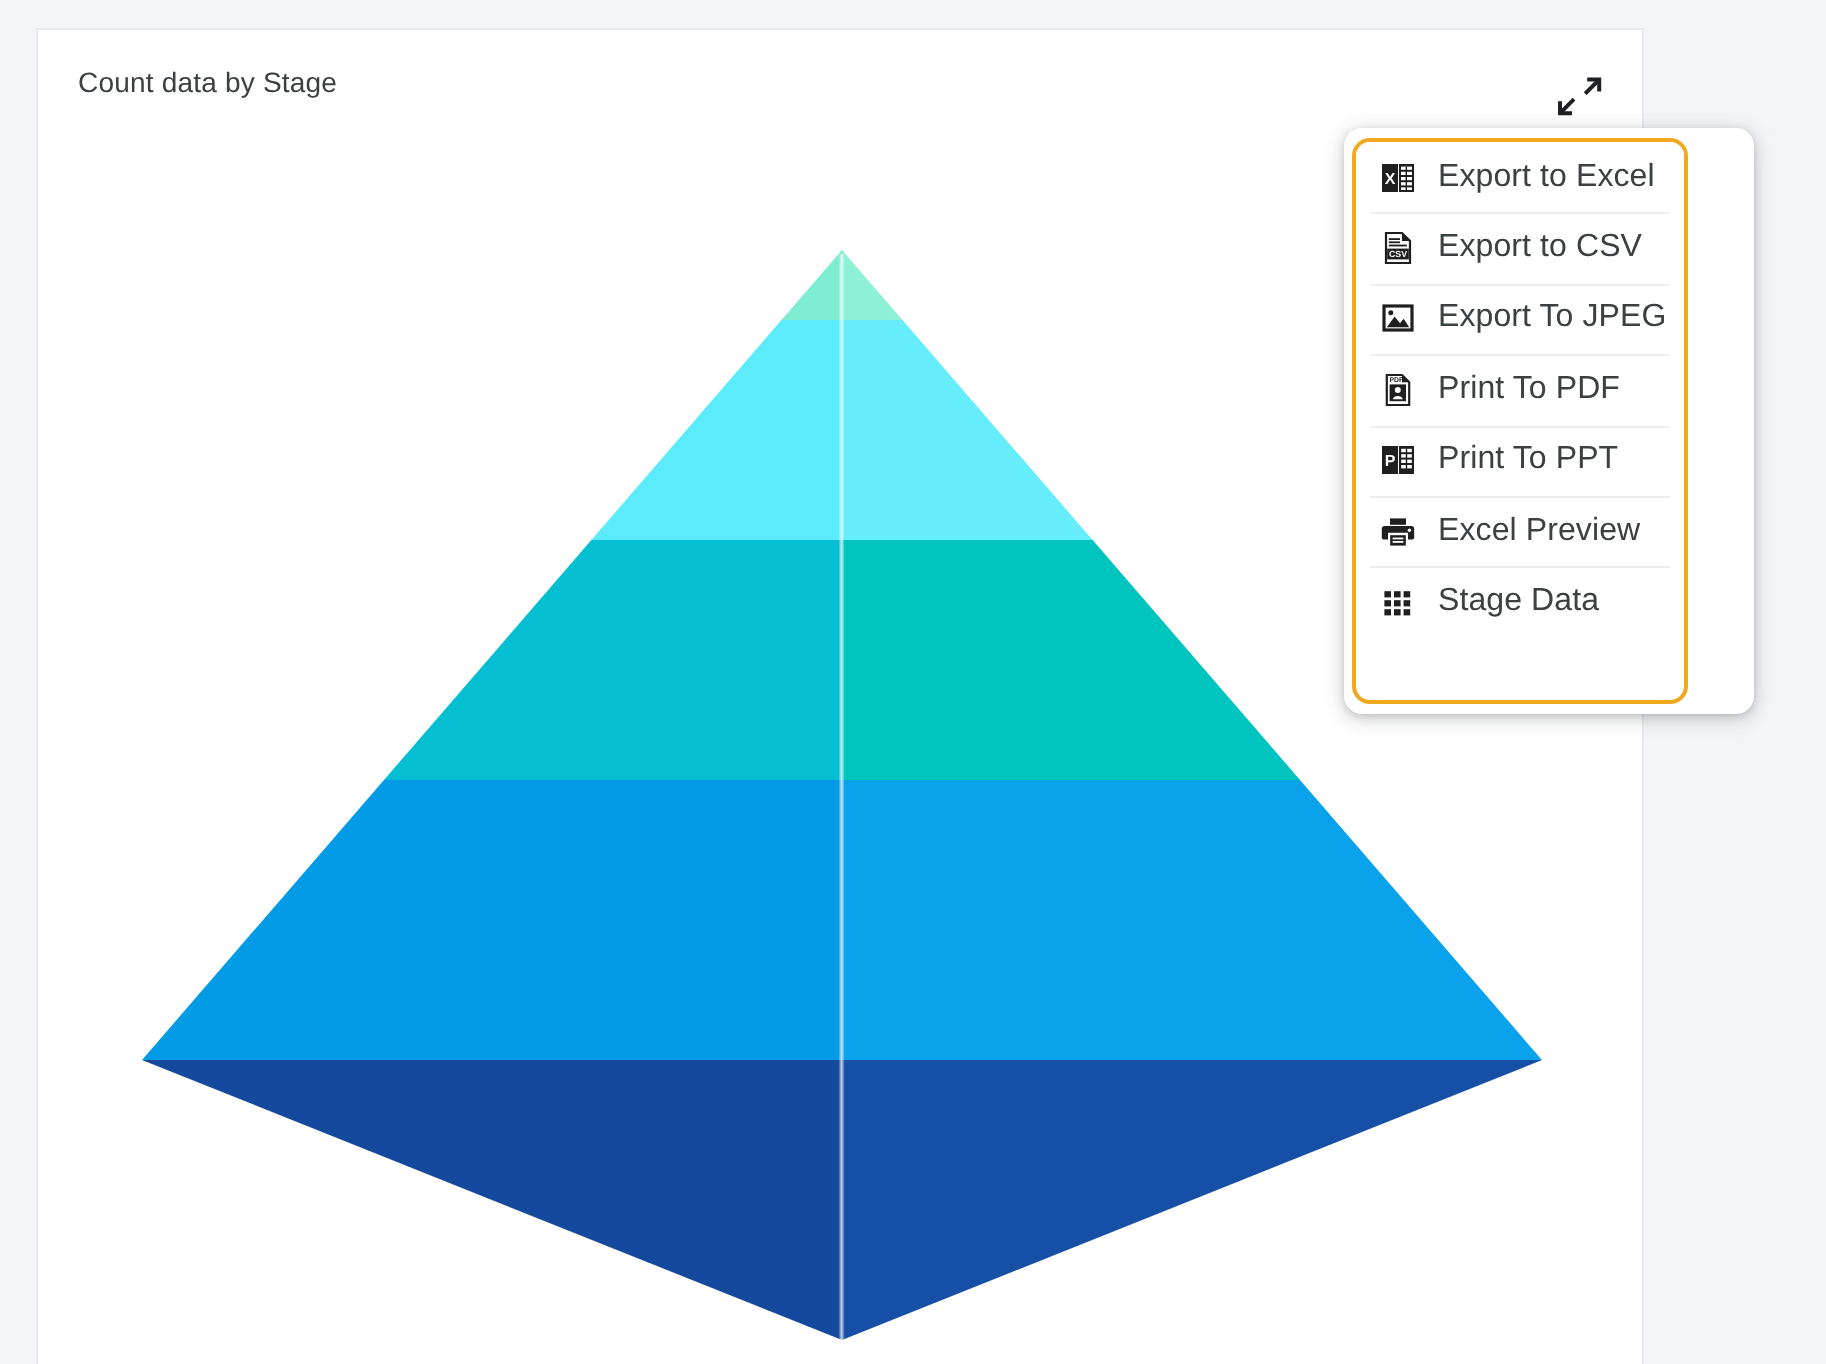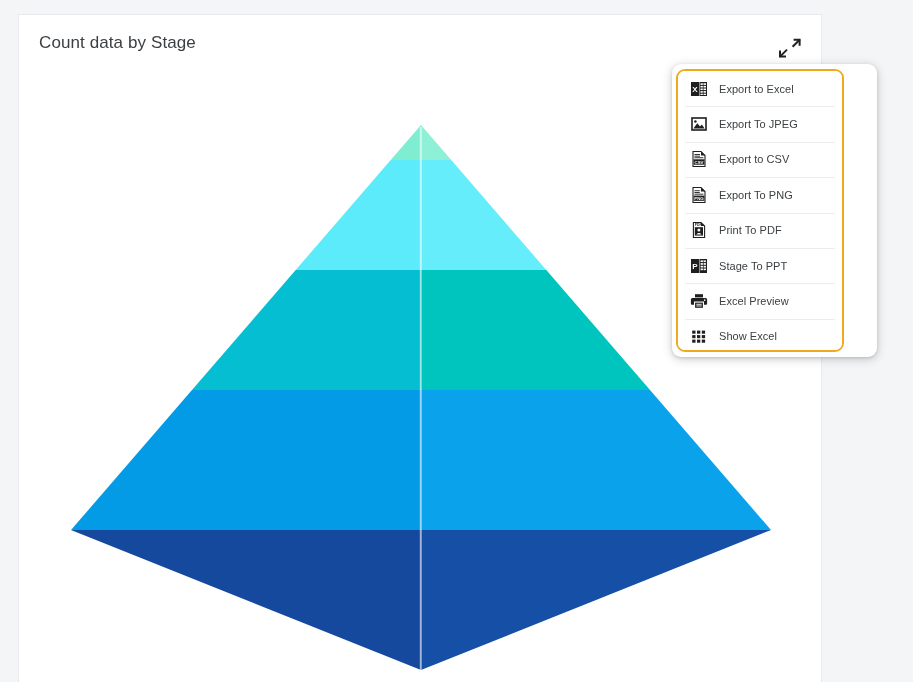--- a/index.html
+++ b/index.html
@@ -19,21 +19,21 @@
     left:18px; top:14px;
     width:804px; height:668px;
     background:#ffffff;
     border:1px solid #e8eaed;
     border-bottom:none;
     box-sizing:border-box;
   }
   .card-title{
     position:absolute;
     left:20px; top:18px;
-    font-size:17px;
+    font-size:14px;
     color:#3c4043;
     letter-spacing:.1px;
     white-space:nowrap;
   }
   .expand-btn{
     position:absolute;
     right:14px; top:16px;
     width:34px;height:34px;
     display:flex;align-items:center;justify-content:center;
     cursor:pointer;
@@ -86,21 +86,21 @@
     background:#ededed;
   }
   .menu-item .mi-icon{
     width:20px;height:20px;
     margin-right:10px;
     display:flex;align-items:center;justify-content:center;
     flex:0 0 20px;
   }
   .menu-item .mi-icon svg{display:block;}
   .menu-item .mi-label{
-    font-size:11px;
+    font-size:16px;
     color:#3c4043;
     white-space:nowrap;
     letter-spacing:.05px;
   }
 </style>
 </head>
 <body>
 
 <div id="root">
 
@@ -178,61 +178,45 @@
           </g>
           <rect x="12.8" y="3.3" width="0.7" height="11.7" fill="#1f1f1f"></rect>
         </svg>
       </span>
       <span class="mi-label">Export to Excel</span>
     </div>
 
     <div class="menu-item">
       <span class="mi-icon">
         <svg width="18" height="18" viewBox="0 0 18 18">
-          <rect x="2" y="3" width="14" height="12" fill="#ffffff" stroke="#1f1f1f" stroke-width="1.6"></rect>
-          <path d="M3.4 13.6 L7.3 8.2 L10 11.6 L11.8 9.4 L14.6 13.6 Z" fill="#1f1f1f"></path>
-          <circle cx="5.4" cy="6.4" r="1.25" fill="#1f1f1f"></circle>
-        </svg>
-      </span>
-      <span class="mi-label">Export To JPEG</span>
-    </div>
-
-    <div class="menu-item">
-      <span class="mi-icon">
-        <svg width="18" height="18" viewBox="0 0 18 18">
           <path d="M3 1.5 h8 l4 4 v11 H3 Z" fill="#ffffff" stroke="#1f1f1f" stroke-width="1.1"></path>
           <path d="M11 1.5 l4 4 h-4 Z" fill="#1f1f1f"></path>
           <g fill="#1f1f1f">
             <rect x="4.4" y="4.1" width="5.6" height="0.9"></rect>
             <rect x="4.4" y="5.7" width="5.6" height="0.9"></rect>
             <rect x="4.4" y="7.3" width="9" height="0.9"></rect>
           </g>
           <rect x="3.6" y="9.3" width="10.8" height="5.4" fill="#1f1f1f"></rect>
           <text x="9" y="13.5" font-size="4.4" fill="#ffffff" text-anchor="middle" font-family="Liberation Sans, sans-serif" font-weight="bold">CSV</text>
         </svg>
       </span>
       <span class="mi-label">Export to CSV</span>
     </div>
 
     <div class="menu-item">
       <span class="mi-icon">
         <svg width="18" height="18" viewBox="0 0 18 18">
-          <path d="M3 1.5 h8 l4 4 v11 H3 Z" fill="#ffffff" stroke="#1f1f1f" stroke-width="1.1"></path>
-          <path d="M11 1.5 l4 4 h-4 Z" fill="#1f1f1f"></path>
-          <g fill="#1f1f1f">
-            <rect x="4.4" y="4.3" width="5.4" height="0.9"></rect>
-            <rect x="4.4" y="6.0" width="5.4" height="0.9"></rect>
-            <rect x="4.4" y="7.7" width="9" height="0.9"></rect>
-          </g>
-          <rect x="3.6" y="9.6" width="10.8" height="5.2" fill="#1f1f1f"></rect>
-          <text x="9" y="13.6" font-size="4.4" fill="#ffffff" text-anchor="middle" font-family="Liberation Sans, sans-serif" font-weight="bold">PNG</text>
-        </svg>
-      </span>
-      <span class="mi-label">Export To PNG</span>
-    </div>
+          <rect x="2" y="3" width="14" height="12" fill="#ffffff" stroke="#1f1f1f" stroke-width="1.6"></rect>
+          <path d="M3.4 13.6 L7.3 8.2 L10 11.6 L11.8 9.4 L14.6 13.6 Z" fill="#1f1f1f"></path>
+          <circle cx="5.4" cy="6.4" r="1.25" fill="#1f1f1f"></circle>
+        </svg>
+      </span>
+      <span class="mi-label">Export To JPEG</span>
+    </div>
+
 
     <div class="menu-item">
       <span class="mi-icon">
         <svg width="18" height="18" viewBox="0 0 18 18">
           <path d="M3.4 1.5 h7.6 l3.6 3.6 v11.4 H3.4 Z" fill="#ffffff" stroke="#1f1f1f" stroke-width="1.1"></path>
           <path d="M11 1.5 l3.6 3.6 h-3.6 Z" fill="#1f1f1f"></path>
           <text x="8.2" y="5.1" font-size="3.4" fill="#1f1f1f" text-anchor="middle" font-family="Liberation Sans, sans-serif" font-weight="bold">PDF</text>
           <rect x="4.8" y="6.2" width="8.2" height="8.4" fill="#1f1f1f"></rect>
           <circle cx="8.9" cy="9.0" r="1.5" fill="#ffffff"></circle>
           <path d="M6.4 13.6 C6.9 11.4 10.9 11.4 11.4 13.6 Z" fill="#ffffff"></path>
@@ -249,21 +233,21 @@
           <rect x="9.5" y="2" width="7.5" height="14" fill="#1f1f1f"></rect>
           <g fill="#ffffff">
             <rect x="10.6" y="3.4" width="5.3" height="1.7"></rect>
             <rect x="10.6" y="6.1" width="5.3" height="1.7"></rect>
             <rect x="10.6" y="8.8" width="5.3" height="1.7"></rect>
             <rect x="10.6" y="11.5" width="5.3" height="1.7"></rect>
           </g>
           <rect x="12.9" y="3.4" width="0.7" height="11.2" fill="#1f1f1f"></rect>
         </svg>
       </span>
-      <span class="mi-label">Stage To PPT</span>
+      <span class="mi-label">Print To PPT</span>
     </div>
 
     <div class="menu-item">
       <span class="mi-icon">
         <svg width="18" height="18" viewBox="0 0 18 18">
           <rect x="5" y="2.2" width="8" height="3.2" fill="#1f1f1f"></rect>
           <path d="M2.4 6 h13.2 a1.5 1.5 0 0 1 1.5 1.5 v4.2 a1 1 0 0 1 -1 1 h-2.1 v-3.3 H4 v3.3 H1.9 a1 1 0 0 1 -1 -1 V7.5 A1.5 1.5 0 0 1 2.4 6 Z" fill="#1f1f1f"></path>
           <rect x="5.1" y="10.6" width="7.8" height="5.2" fill="#1f1f1f"></rect>
           <rect x="6.3" y="11.8" width="5.4" height="0.9" fill="#ffffff"></rect>
           <rect x="6.3" y="13.5" width="5.4" height="0.9" fill="#ffffff"></rect>
@@ -282,18 +266,18 @@
             <rect x="11.8" y="3.6" width="3.3" height="3.1"></rect>
             <rect x="2.2" y="8.1" width="3.3" height="3.1"></rect>
             <rect x="7.0" y="8.1" width="3.3" height="3.1"></rect>
             <rect x="11.8" y="8.1" width="3.3" height="3.1"></rect>
             <rect x="2.2" y="12.6" width="3.3" height="3.1"></rect>
             <rect x="7.0" y="12.6" width="3.3" height="3.1"></rect>
             <rect x="11.8" y="12.6" width="3.3" height="3.1"></rect>
           </g>
         </svg>
       </span>
-      <span class="mi-label">Show Excel</span>
+      <span class="mi-label">Stage Data</span>
     </div>
 
   </div>
 
 </div>
 
 </body></html>

